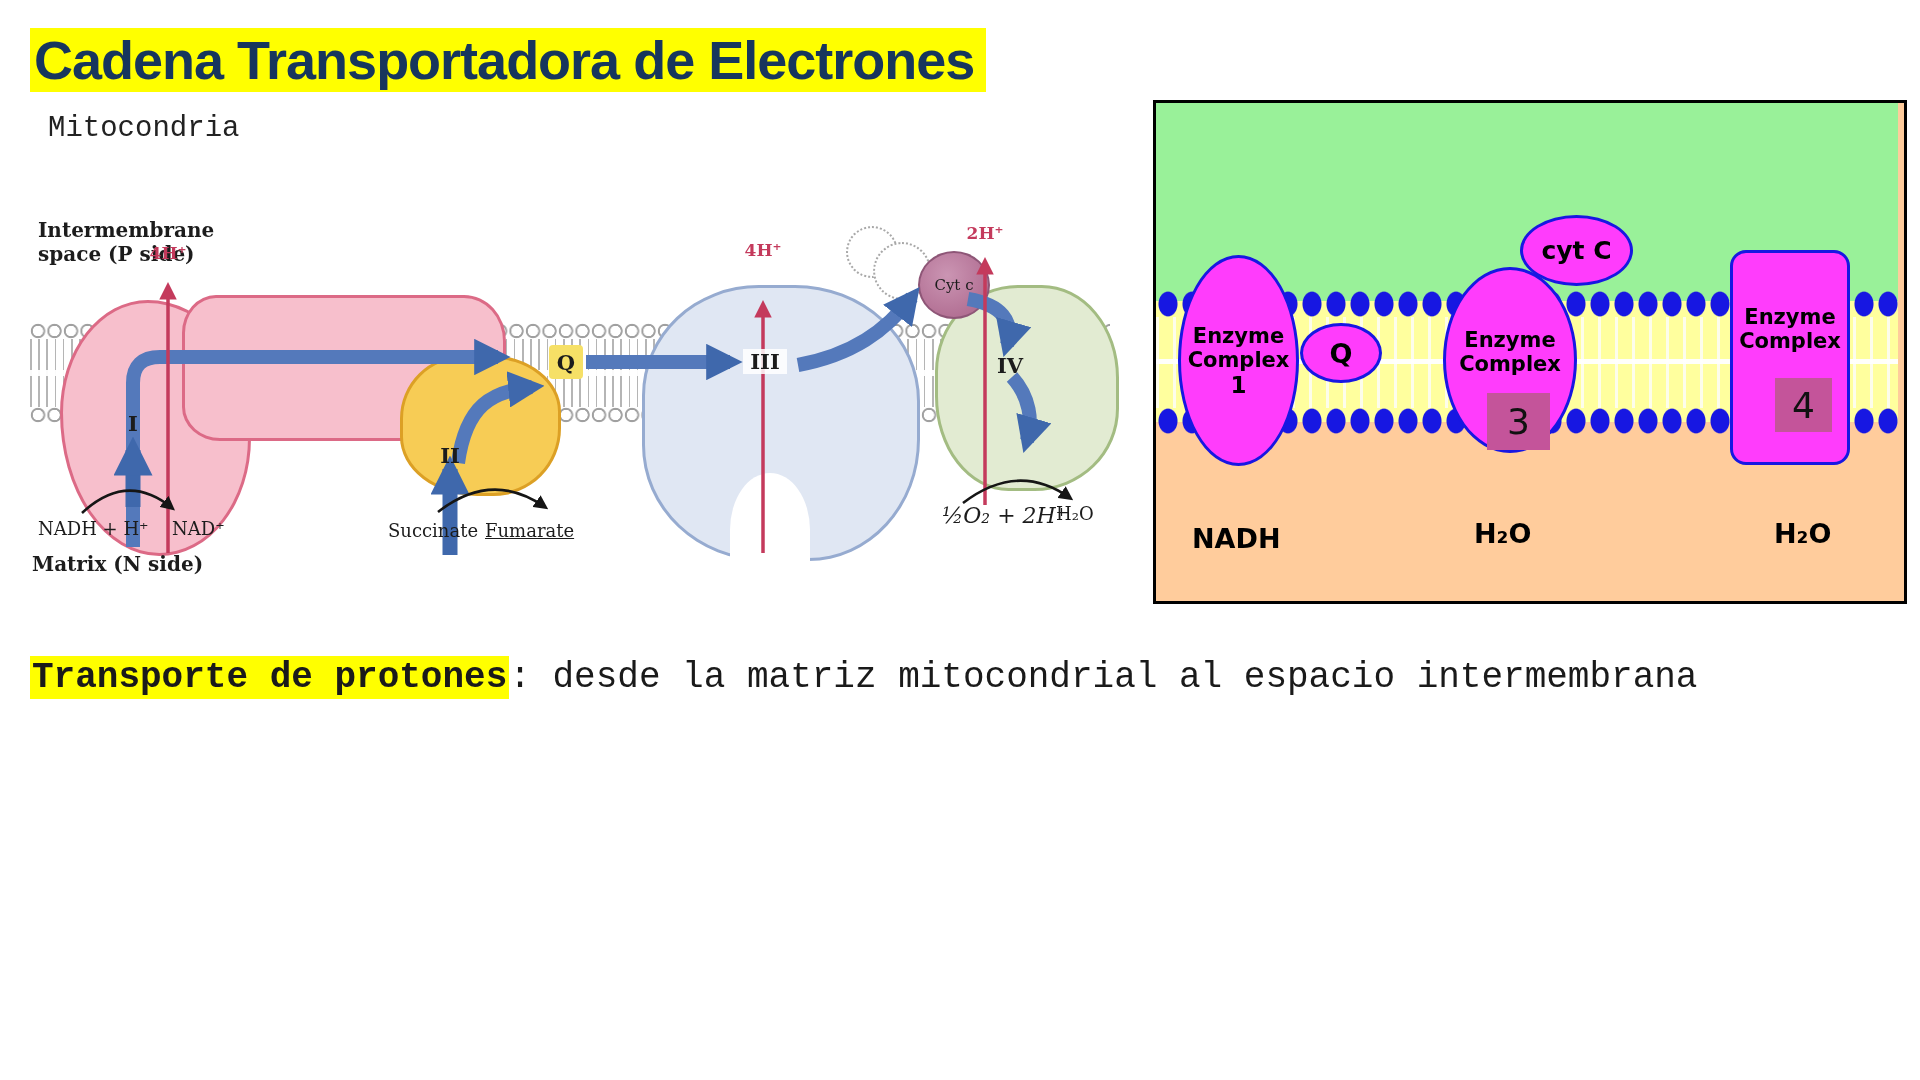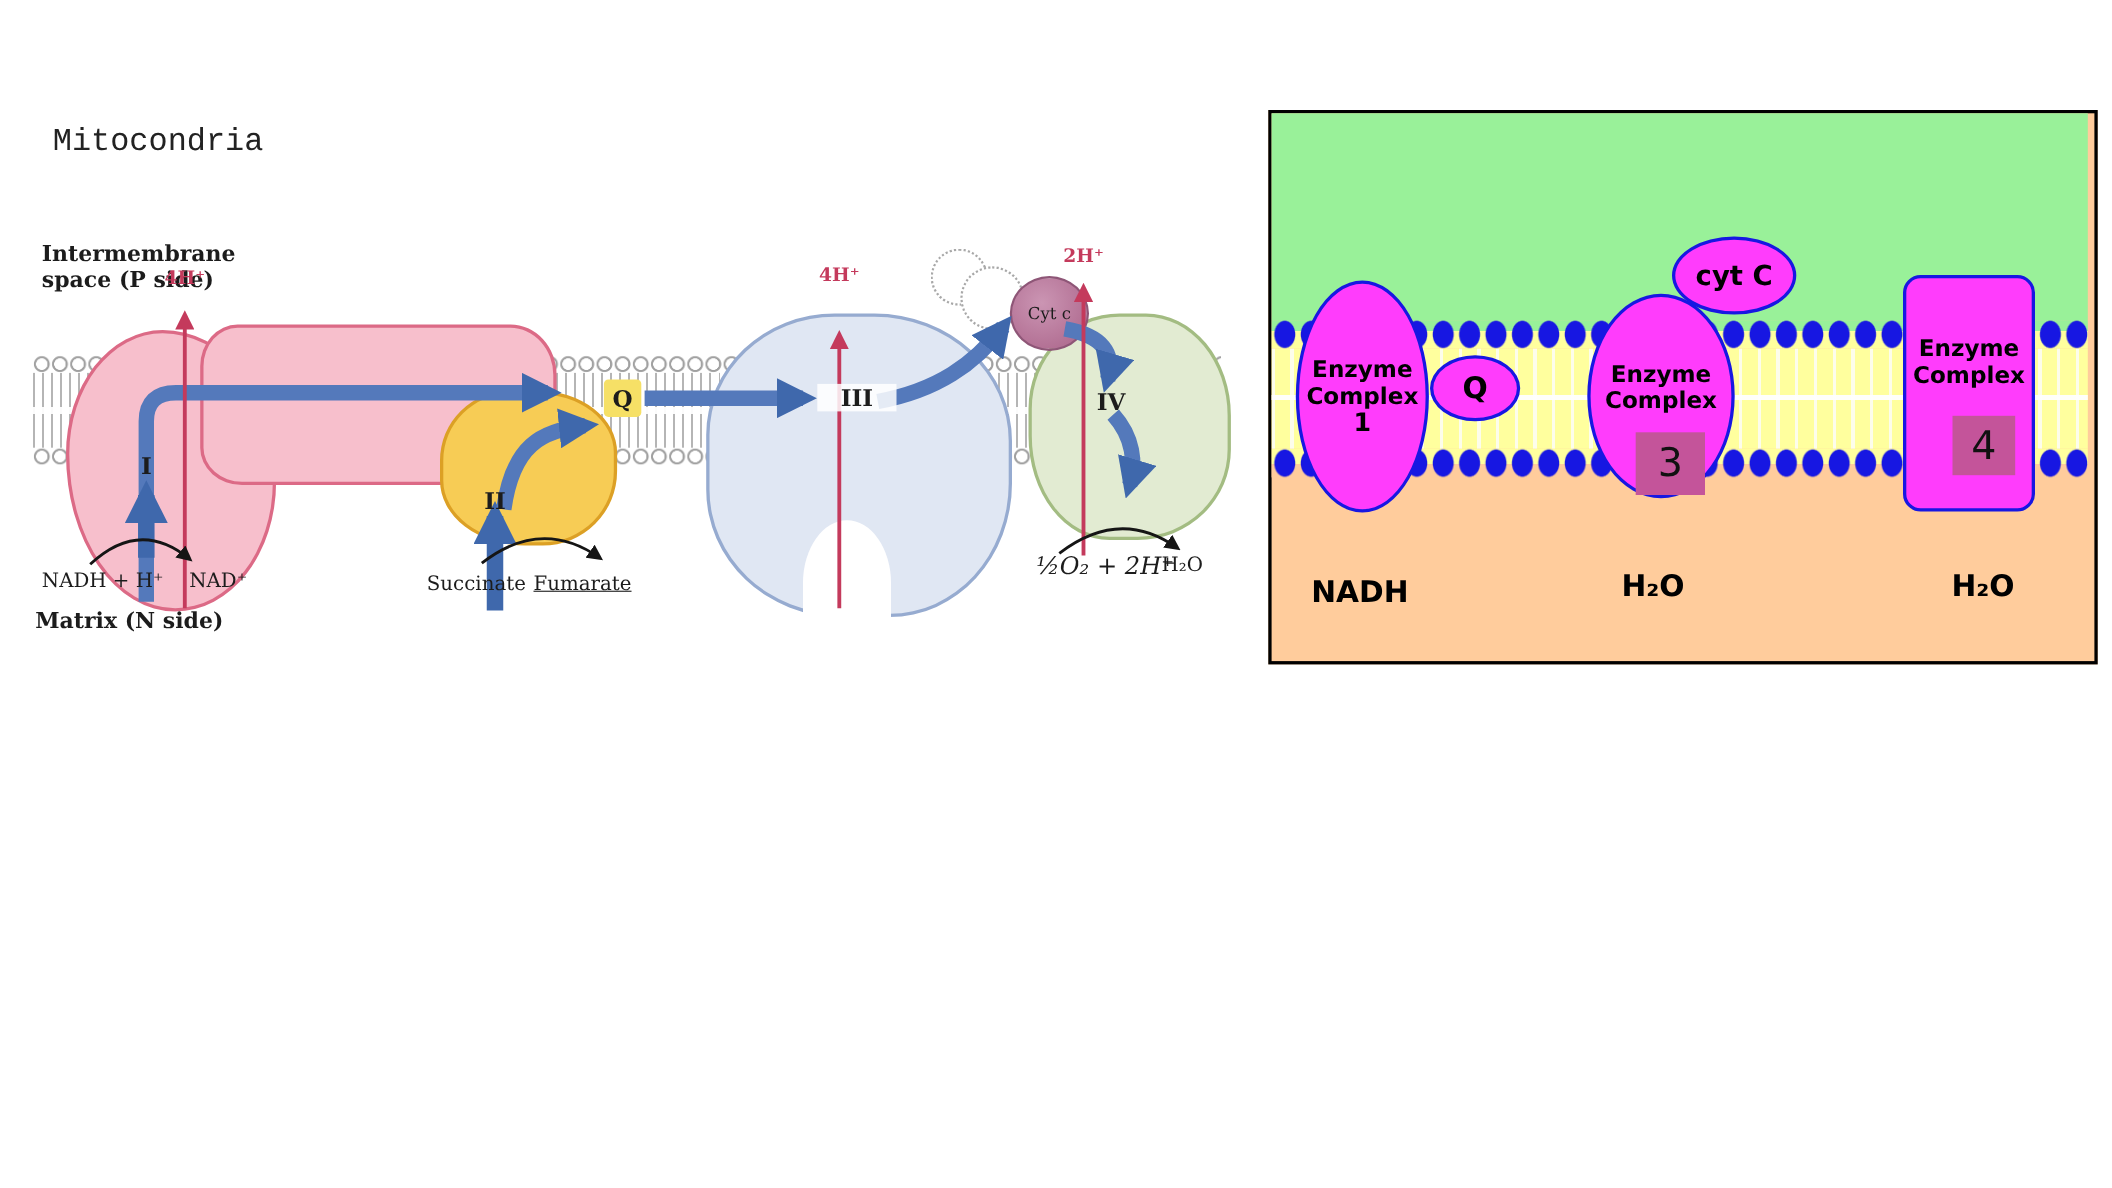--- a/index.html
+++ b/index.html
@@ -42,21 +42,21 @@
   .dashc{position:absolute;border:2px dotted #a8a8a8;border-radius:50%;background:#fff;z-index:3;}
   #dash1{left:816px;top:11px;width:48px;height:48px;}
   #dash2{left:843px;top:27px;width:54px;height:54px;}
   #cytc-circle{left:888px;top:36px;width:68px;height:64px;border-radius:50%;z-index:4;
        background:radial-gradient(circle at 40% 35%,#CB95B3,#A96288);border:2px solid #8E5677;
        display:flex;align-items:center;justify-content:center;}
   #fig-left svg{position:absolute;left:0;top:0;z-index:5;}
   #qbox{left:519px;top:130px;width:34px;height:34px;background:#F6E066;border-radius:4px;z-index:6;
         display:flex;align-items:center;justify-content:center;font-family:"DejaVu Serif",serif;
         font-weight:bold;font-size:21px;color:#1c1c1c;}
-  #lbl-iii{background:rgba(255,255,255,.85);padding:0 16px;}
+  #lbl-iii{background:rgba(255,255,255,.85);padding:0 2px;}
 
   
   #fig-right{left:1153px;top:100px;width:748px;height:498px;border:3px solid #000;background:#FFCC9C;}
   #rf-green{left:0;top:0;width:742px;height:188px;background:#99F199;}
   #rf-mem{left:0;top:188px;width:742px;height:143px;}
   #rf-caps-top{left:0;top:0;width:742px;height:26px;
      background-image:radial-gradient(ellipse 10px 13px at 12px 13px,#1717E2 9px,rgba(0,0,0,0) 10px),
                       linear-gradient(#99F199 0 10px,#FFFF9E 10px);
      background-size:24px 26px,100% 100%;background-repeat:repeat-x,no-repeat;}
   #rf-tails{left:0;top:26px;width:742px;height:91px;
@@ -88,20 +88,21 @@
   
   .fline{position:absolute;left:30px;font-family:"Liberation Mono",monospace;font-size:36px;
          color:#1a1a1a;white-space:nowrap;}
   .fline .hl{background:#FFFF00;font-weight:bold;padding:1px 2px;}
 </style>
 </head>
 <body>
 
 <div id="slide">
 
+  <div id="title" class="abs">Cadena Transportadora de Electrones</div>
   <div id="subtitle" class="abs">Mitocondria</div>
 
   <div id="fig-left" class="abs">
 
     <div id="lmem" class="abs">
       <div class="lmem-row"></div>
       <div id="lmem-tails"></div>
       <div class="lmem-row"></div>
     </div>
 
@@ -211,14 +212,17 @@
     </div>
     <div id="rf-box4" class="rf-box">
       <span>4</span>
     </div>
 
     <div class="rf-matrix-lbl" style="left:36px;top:420px;">NADH</div>
     <div class="rf-matrix-lbl" style="left:318px;top:415px;">H₂O</div>
     <div class="rf-matrix-lbl" style="left:618px;top:415px;">H₂O</div>
   </div>
 
+  <div class="fline" style="top:657px;">
+    <span class="hl">Transporte de protones</span><span>: desde la matriz mitocondrial al espacio intermembrana</span>
+  </div>
 
 </div>
 
 </body></html>

